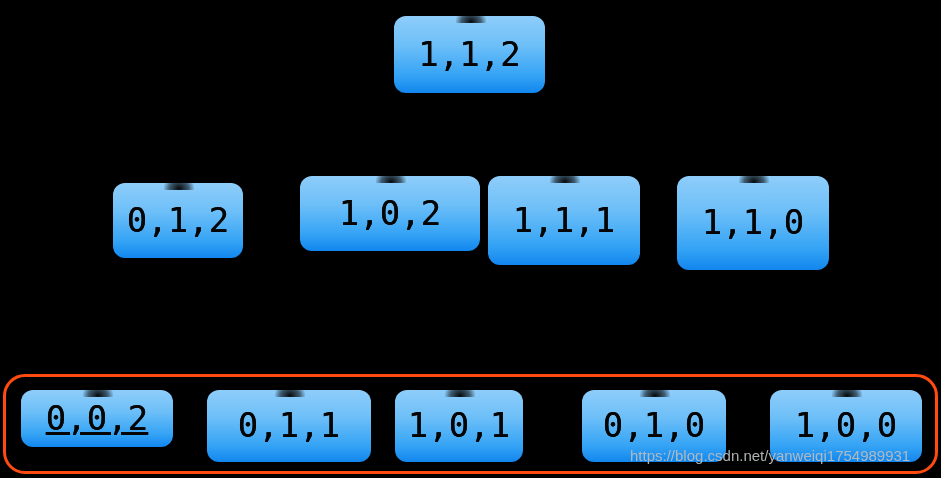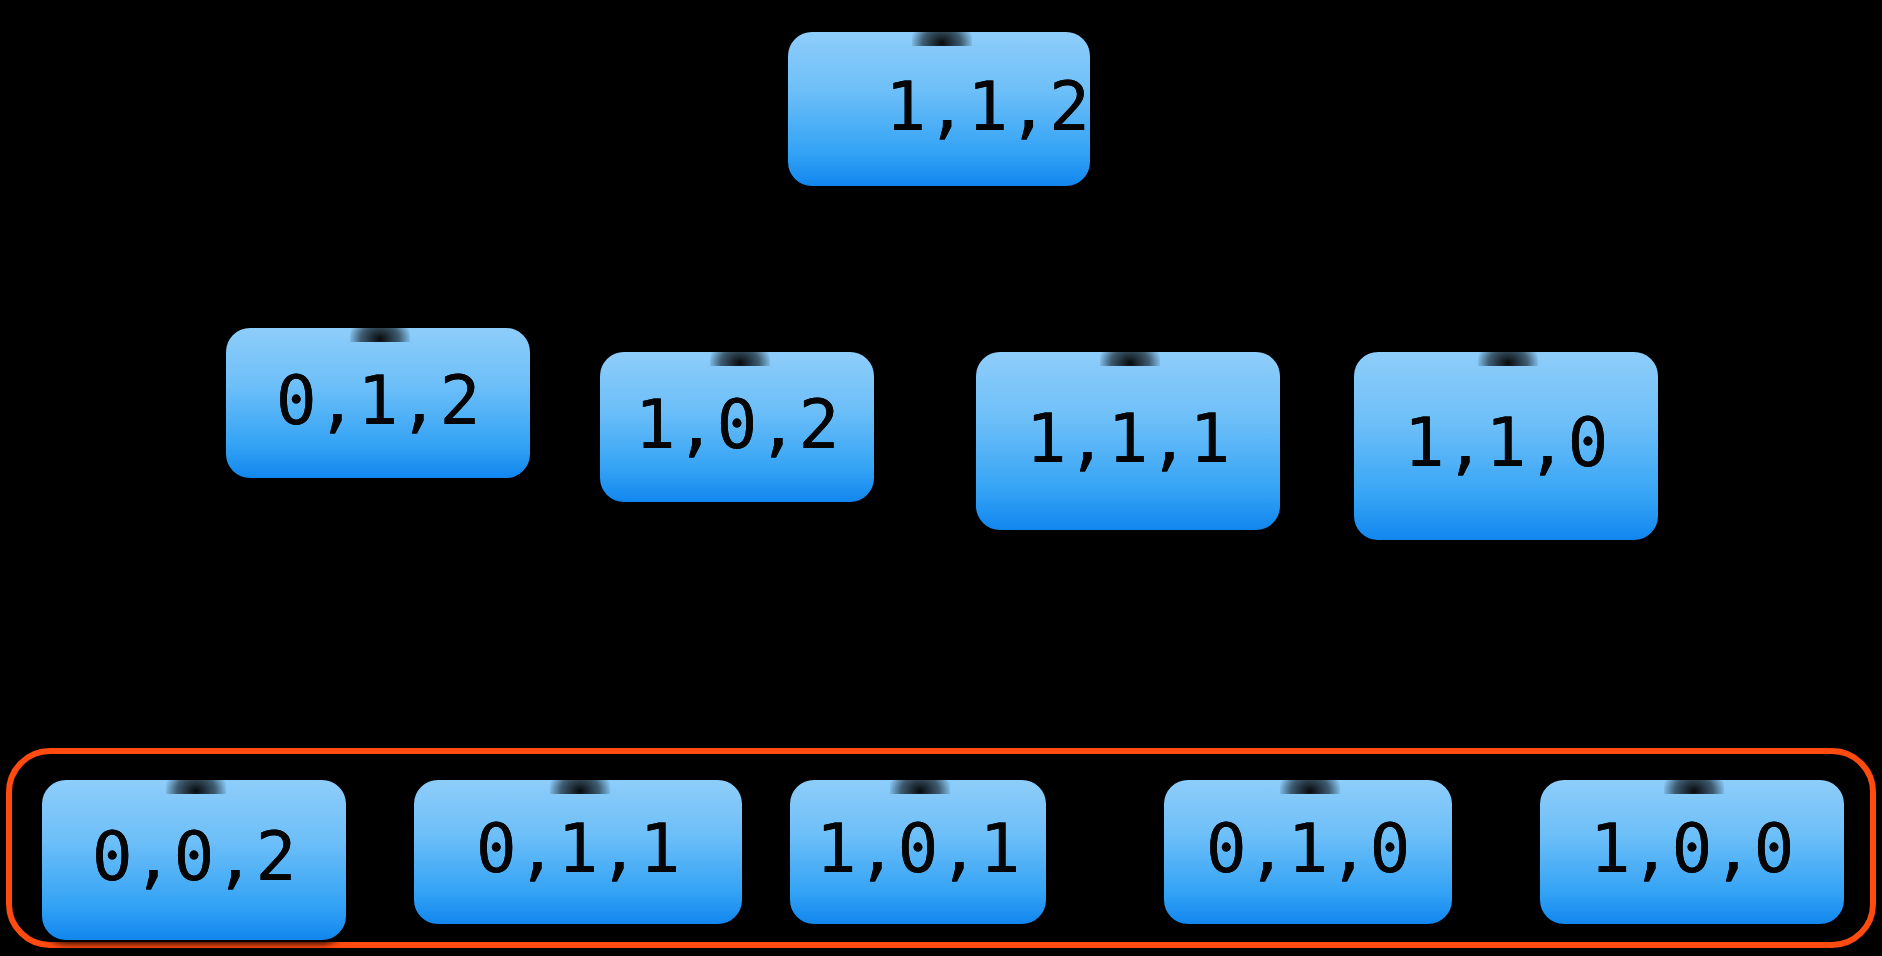--- a/index.html
+++ b/index.html
@@ -76,46 +76,47 @@
   }
 </style>
 </head>
 <body>
 
 <div id="canvas">
 
   <div id="highlight-frame" style="left: 3px; top: 374px; width: 935px; height: 100px; border-color: rgb(255, 75, 16);"></div>
 
   <div id="nodes-layer">
-      <div class="node" style="left: 394px; top: 16px; width: 151px; height: 77px; justify-content: flex-end;">
+      <div class="node" style="left: 394px; top: 16px; width: 151px; height: 77px;">
         <span class="label">1,1,2</span>
       </div>
-      <div class="node" style="left: 113px; top: 164px; width: 152px; height: 75px;">
+      <div class="node" style="left: 113px; top: 183px; width: 130px; height: 75px;">
         <span class="label">0,1,2</span>
       </div>
-      <div class="node" style="left: 300px; top: 176px; width: 137px; height: 75px;">
+      <div class="node" style="left: 300px; top: 176px; width: 180px; height: 75px;">
         <span class="label">1,0,2</span>
       </div>
       <div class="node" style="left: 488px; top: 176px; width: 152px; height: 89px;">
         <span class="label">1,1,1</span>
       </div>
       <div class="node" style="left: 677px; top: 176px; width: 152px; height: 94px;">
         <span class="label">1,1,0</span>
       </div>
-      <div class="node" style="left: 21px; top: 390px; width: 152px; height: 80px;">
+      <div class="node" style="left: 21px; top: 390px; width: 152px; height: 57px; text-decoration: underline;">
         <span class="label">0,0,2</span>
       </div>
       <div class="node" style="left: 207px; top: 390px; width: 164px; height: 72px;">
         <span class="label">0,1,1</span>
       </div>
       <div class="node" style="left: 395px; top: 390px; width: 128px; height: 72px;">
         <span class="label">1,0,1</span>
       </div>
       <div class="node" style="left: 582px; top: 390px; width: 144px; height: 72px;">
         <span class="label">0,1,0</span>
       </div>
       <div class="node" style="left: 770px; top: 390px; width: 152px; height: 72px; text-align: center;">
         <span class="label">1,0,0</span>
       </div>
     </div>
 
+  <div id="watermark" style="left: 630px; top: 447px; color: rgb(185, 188, 189);">https://blog.csdn.net/yanweiqi1754989931</div>
 
 </div>
 
 </body></html>

